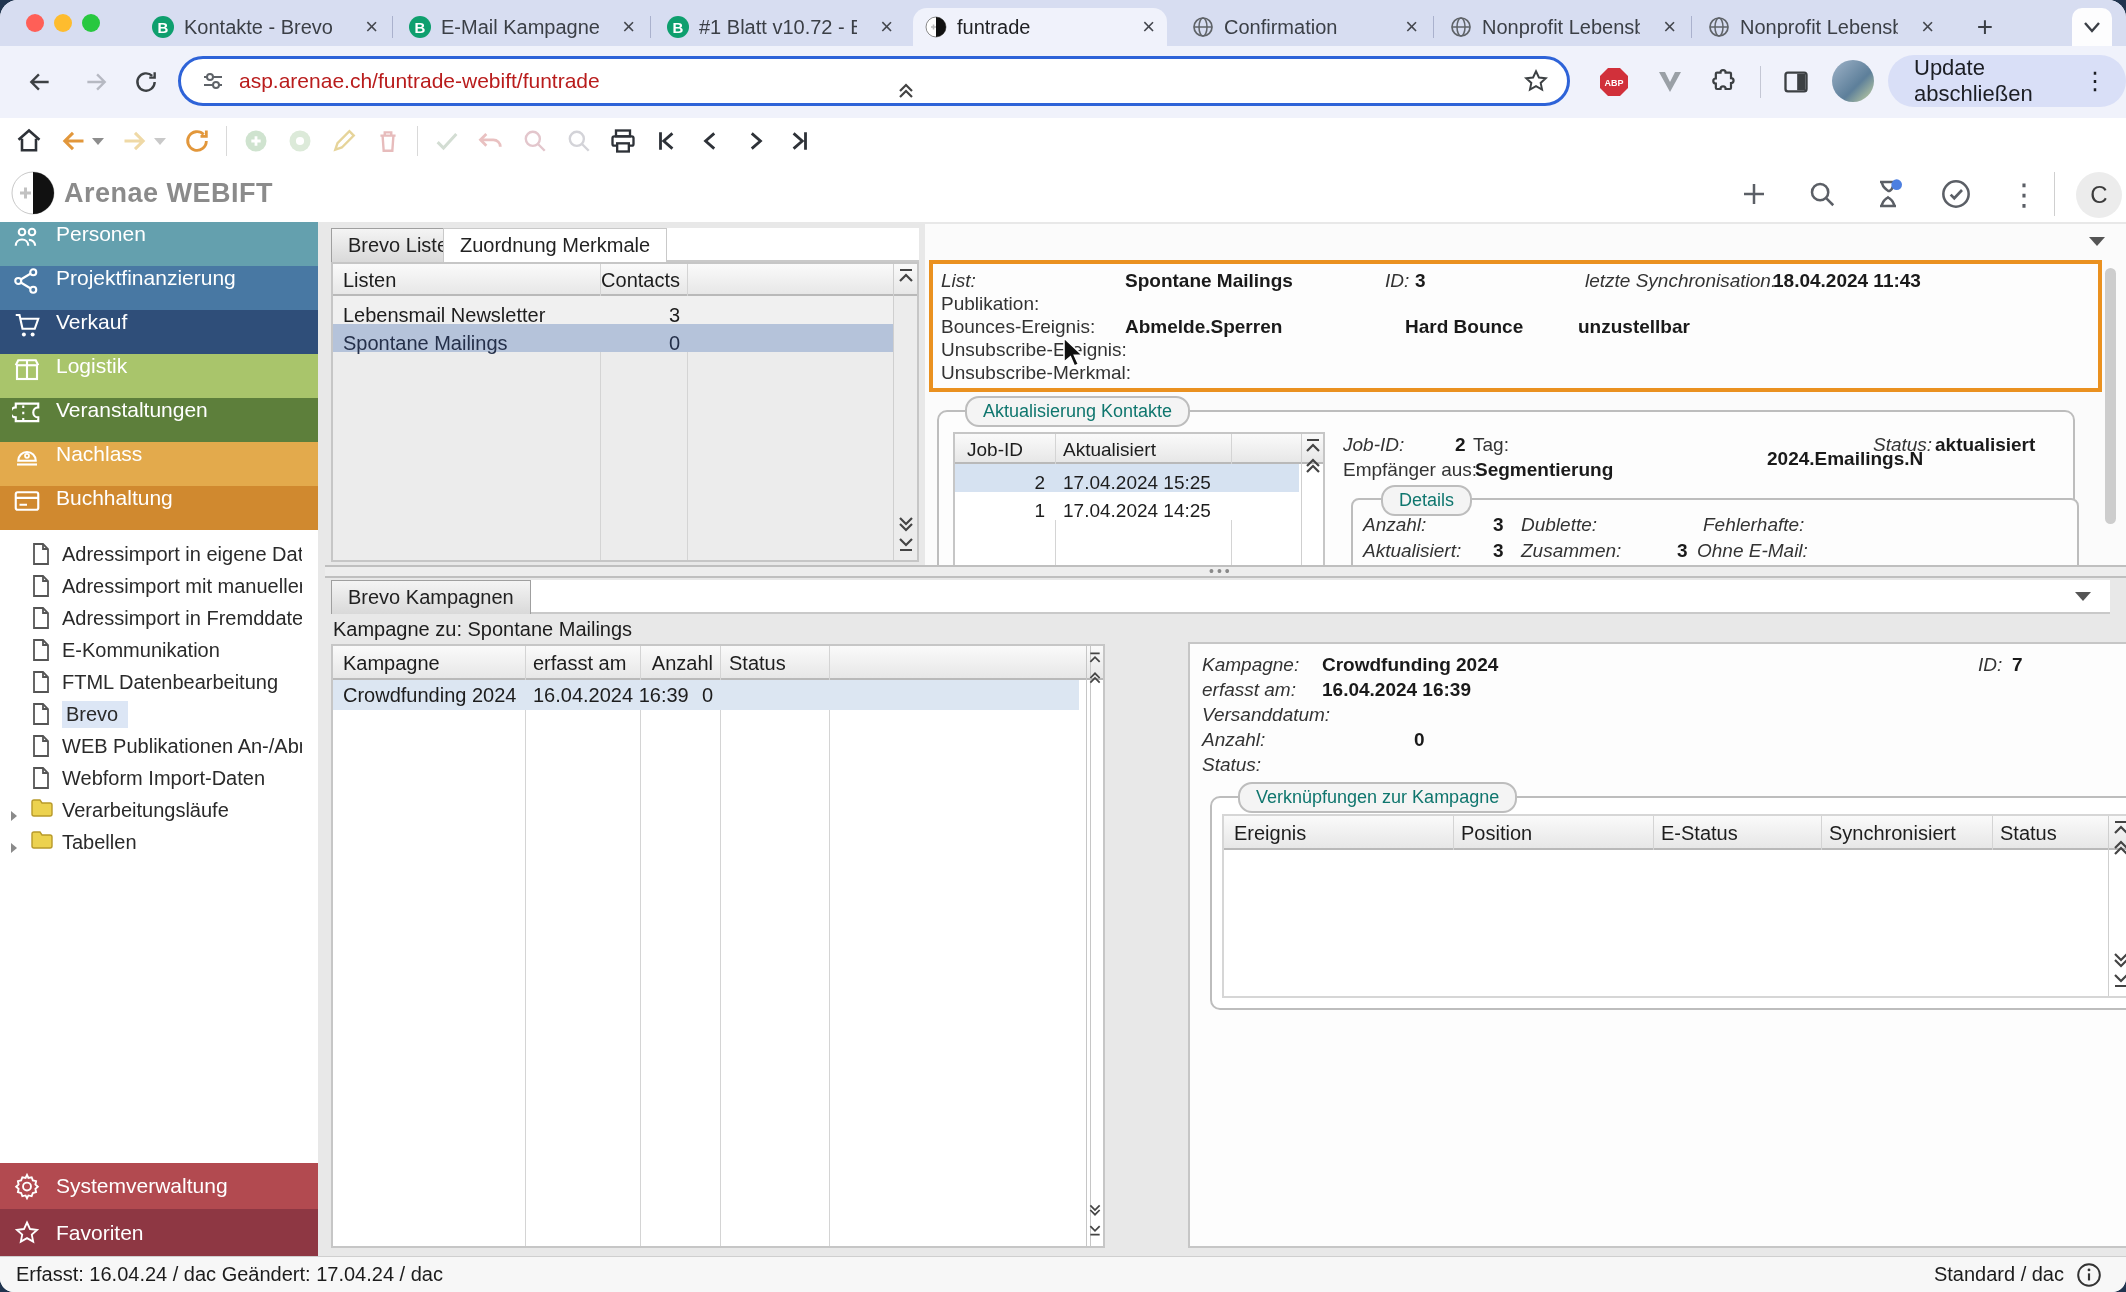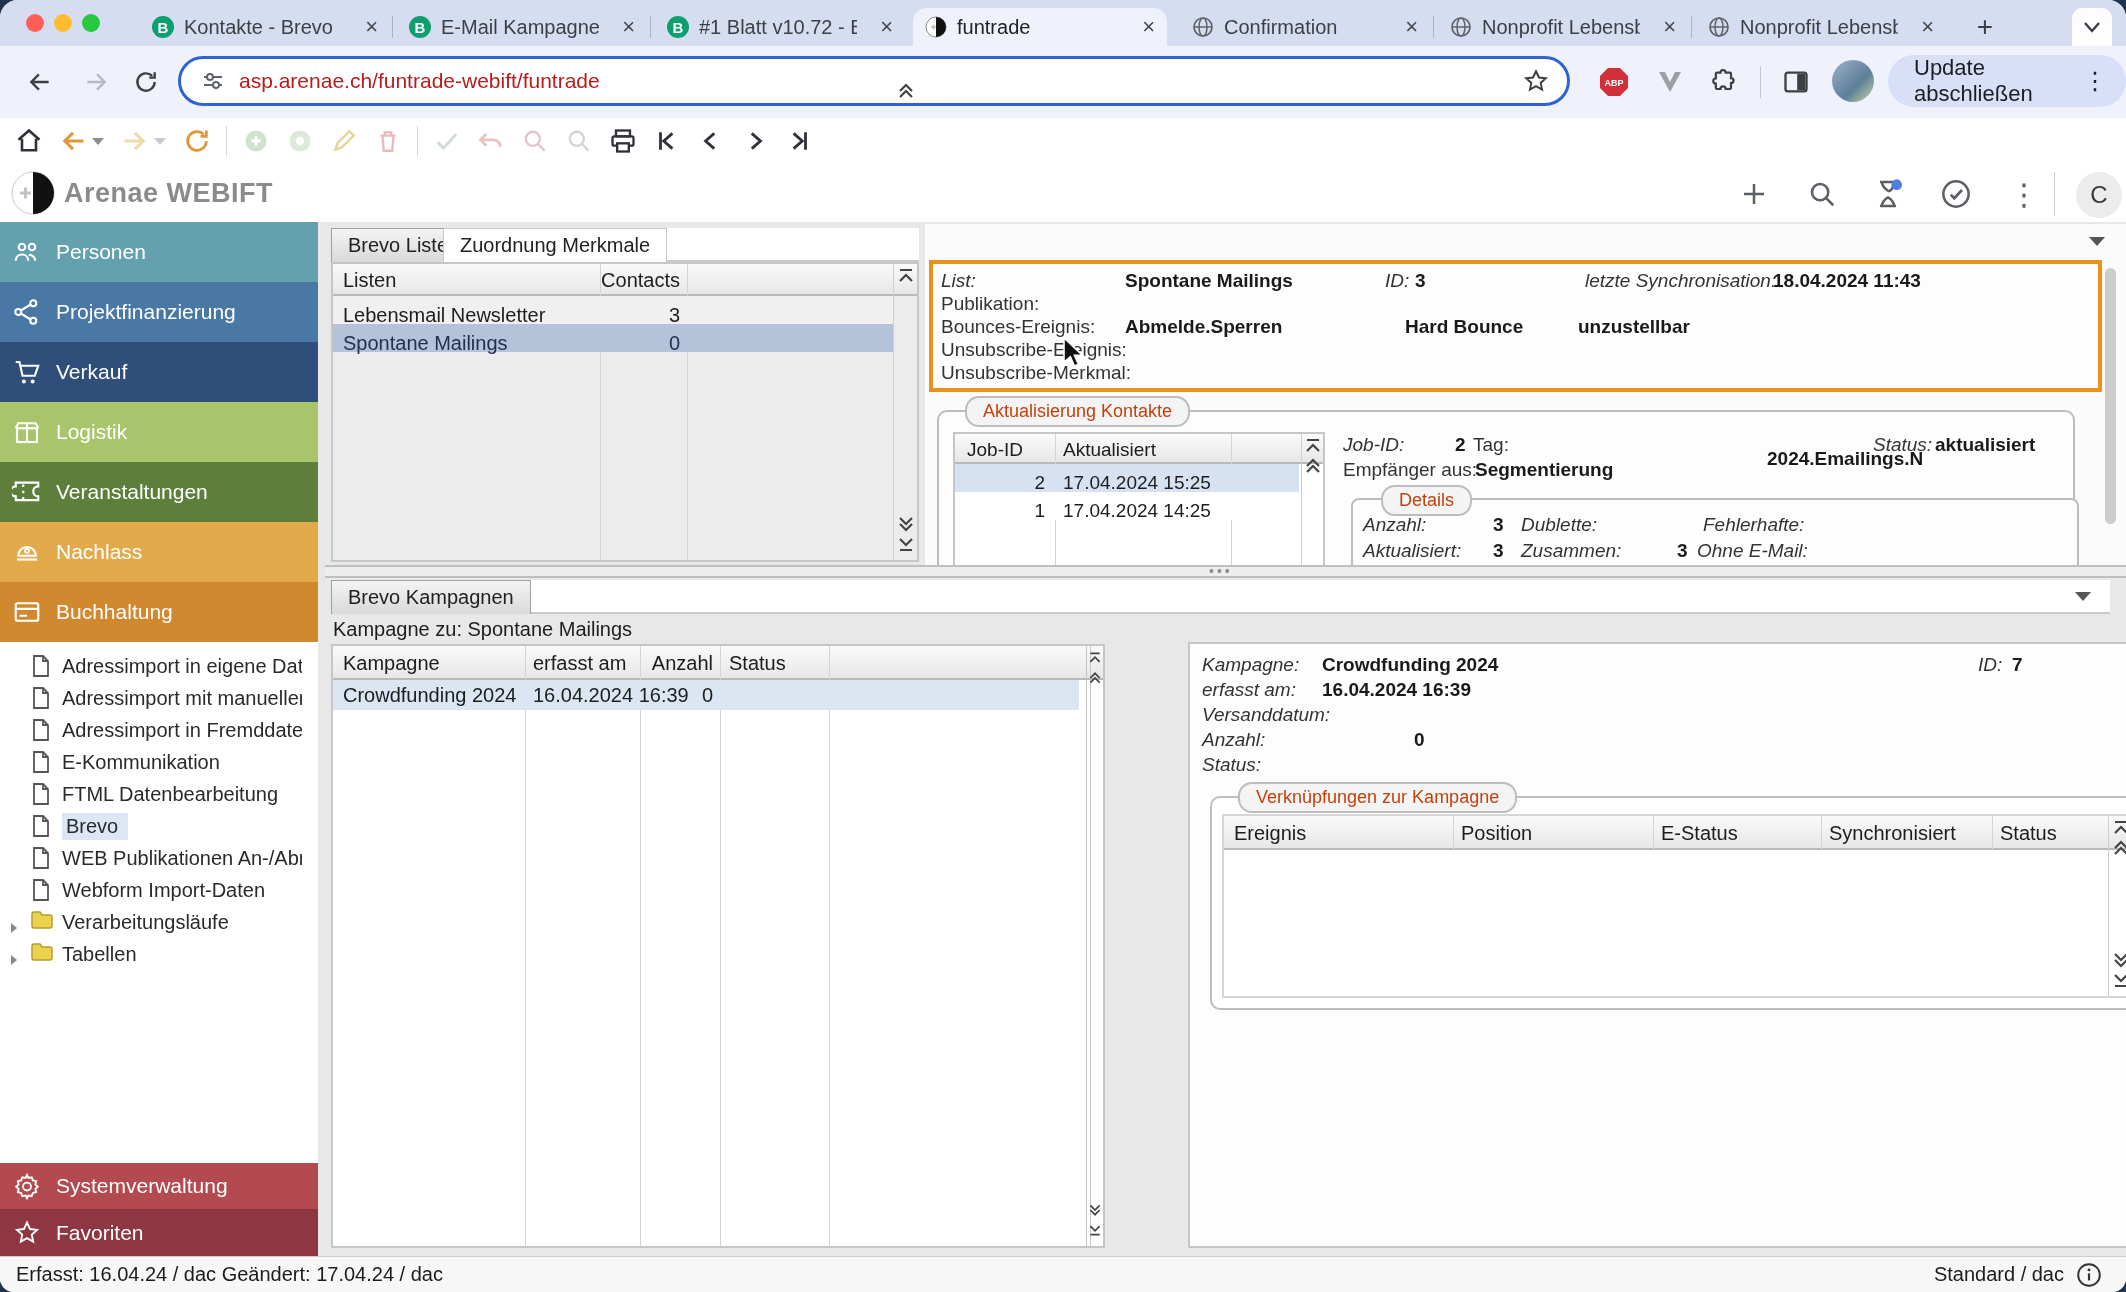--- a/index.html
+++ b/index.html
@@ -30,21 +30,21 @@
   .tb-div{width:1px;height:30px;background:#d9d9d9;margin-left:14px;flex:0 0 auto;}
   
   #appheader{position:absolute;left:0;top:164px;width:2126px;height:58px;background:#fff;}
   #apptitle{position:absolute;left:64px;top:14px;font-size:27px;font-weight:bold;color:#8b8b8b;letter-spacing:.5px;}
   .hd-ic{position:absolute;top:10px;width:40px;height:40px;display:flex;align-items:center;justify-content:center;color:#5b5f66;}
   #avatarC{position:absolute;left:2076px;top:8px;width:46px;height:46px;border-radius:50%;background:#ececec;
            display:flex;align-items:center;justify-content:center;font-size:24px;color:#3c3c3c;}
   
   #main{position:absolute;left:0;top:222px;width:2126px;height:1034px;background:#e8e8e8;}
   #sidebar{position:absolute;left:0;top:0;width:318px;height:1034px;background:#fff;}
-  .mod{position:relative;height:60px;display:flex;align-items:center;color:#fff;font-size:21px;}
+  .mod{position:relative;height:44px;display:flex;align-items:flex-start;color:#fff;font-size:21px;}
   .mod .mico{width:30px;height:30px;margin:0 14px 0 12px;flex:0 0 auto;}
   .sub{position:relative;height:32px;display:flex;align-items:center;font-size:20px;color:#2a2a2a;}
   .sub .dico{width:22px;height:24px;margin:0 10px 0 30px;flex:0 0 auto;}
   .sub .car{width:12px;height:12px;position:absolute;left:8px;}
   .sub.folder .dico{margin-left:30px;}
   .bottom-item{position:absolute;left:0;width:318px;height:46px;display:flex;align-items:center;color:#fff;font-size:21px;}
   .bottom-item .mico{width:28px;height:28px;margin:0 15px 0 13px;}
   
   .panel-tab-strip{position:absolute;background:#fff;border-bottom:2px solid #c9c9c9;box-sizing:border-box;}
   .ptab{position:absolute;top:0;height:34px;display:flex;align-items:center;padding:0 16px;font-size:20px;color:#222;box-sizing:border-box;}
@@ -55,21 +55,21 @@
          border-bottom:2px solid #b9b9b9;box-sizing:border-box;}
   .th{position:absolute;top:5px;font-size:20px;color:#1d1d1d;}
   .trow{position:absolute;left:0;right:24px;height:28px;font-size:20px;color:#1d1d1d;}
   .td{position:absolute;top:8px;white-space:nowrap;}
   .vline{position:absolute;width:1px;background:#d4d4d4;}
   .scrollcol{position:absolute;top:0;bottom:0;right:0;width:24px;border-left:1px solid #cfcfcf;
              display:flex;flex-direction:column;align-items:center;justify-content:space-between;padding:4px 0;box-sizing:border-box;}
   .sarr{width:18px;height:16px;}
   .fieldset{position:absolute;border:2px solid #bdbdbd;border-radius:10px;background:#fdfdfd;box-sizing:border-box;}
   .legend{position:absolute;top:-16px;padding:3px 16px;background:#f4f4f4;border:2px solid #bdbdbd;
-          border-radius:14px;font-size:18px;color:#c2410c;white-space:nowrap;text-align:center;}
+          border-radius:14px;font-size:18px;color:#0f766e;white-space:nowrap;text-align:center;}
   .flab{position:absolute;font-size:19px;font-style:italic;color:#333;white-space:nowrap;}
   .fval{position:absolute;font-size:19px;font-weight:bold;color:#1a1a1a;white-space:nowrap;}
   .chevbtn{position:absolute;width:26px;height:22px;display:flex;align-items:center;justify-content:center;}
   
   #statusbar{position:absolute;left:0;top:1256px;width:2126px;height:36px;background:#f7f7f7;border-top:1px solid #cfcfcf;
              font-size:20px;color:#1c1c1c;box-sizing:border-box;}
 </style>
 </head>
 <body>
 

